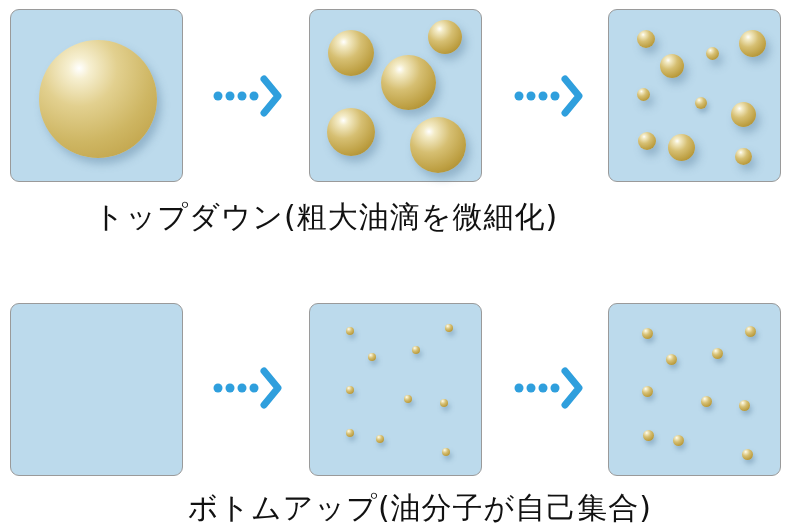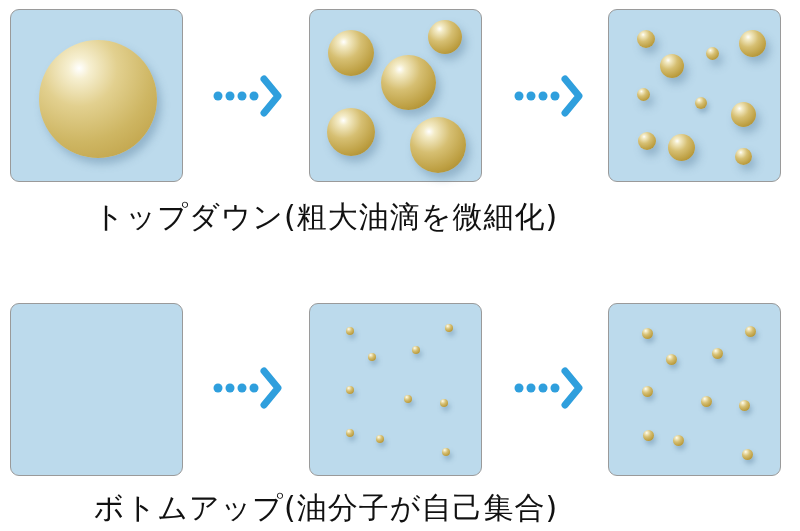--- a/index.html
+++ b/index.html
@@ -98,13 +98,13 @@
     <div class="drop" style="left: 57px; top: 50px; width: 11px; height: 11px; box-shadow: rgba(70, 110, 140, 0.35) 2px 4px 5px;"></div>
     <div class="drop" style="left: 103px; top: 44px; width: 11px; height: 11px; box-shadow: rgba(70, 110, 140, 0.35) 2px 4px 5px;"></div>
     <div class="drop" style="left: 33px; top: 82px; width: 11px; height: 11px; box-shadow: rgba(70, 110, 140, 0.35) 2px 4px 5px;"></div>
     <div class="drop" style="left: 92px; top: 92px; width: 11px; height: 11px; box-shadow: rgba(70, 110, 140, 0.35) 2px 4px 5px;"></div>
     <div class="drop" style="left: 130px; top: 96px; width: 11px; height: 11px; box-shadow: rgba(70, 110, 140, 0.35) 2px 4px 5px;"></div>
     <div class="drop" style="left: 34px; top: 126px; width: 11px; height: 11px; box-shadow: rgba(70, 110, 140, 0.35) 2px 4px 5px;"></div>
     <div class="drop" style="left: 64px; top: 131px; width: 11px; height: 11px; box-shadow: rgba(70, 110, 140, 0.35) 2px 4px 5px;"></div>
     <div class="drop" style="left: 133px; top: 145px; width: 11px; height: 11px; box-shadow: rgba(70, 110, 140, 0.35) 2px 4px 5px;"></div>
   </div>
 
-<div class="caption" style="top:488px;">ボトムアップ(油分子が自己集合)</div>
+<div class="caption" style="top:488px;text-align:right;">ボトムアップ(油分子が自己集合)</div>
 
 </body></html>

